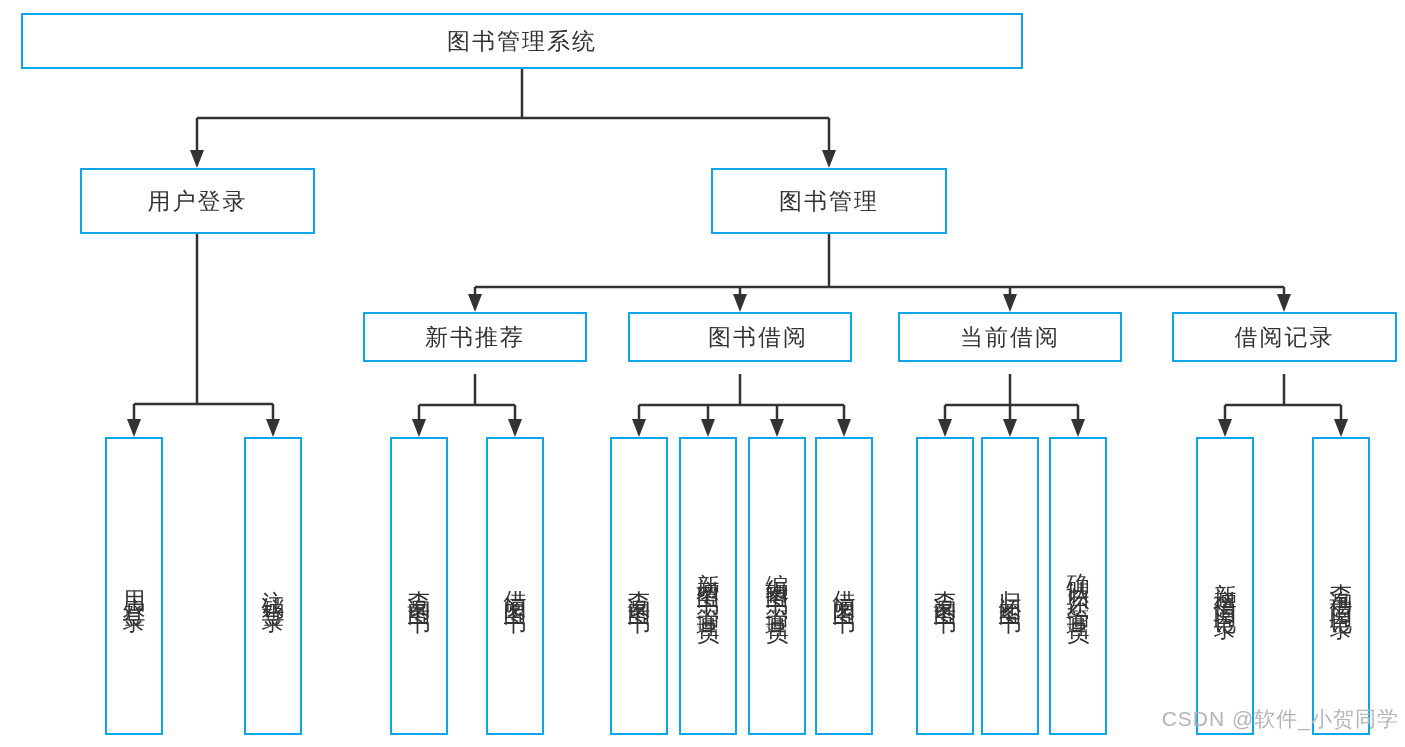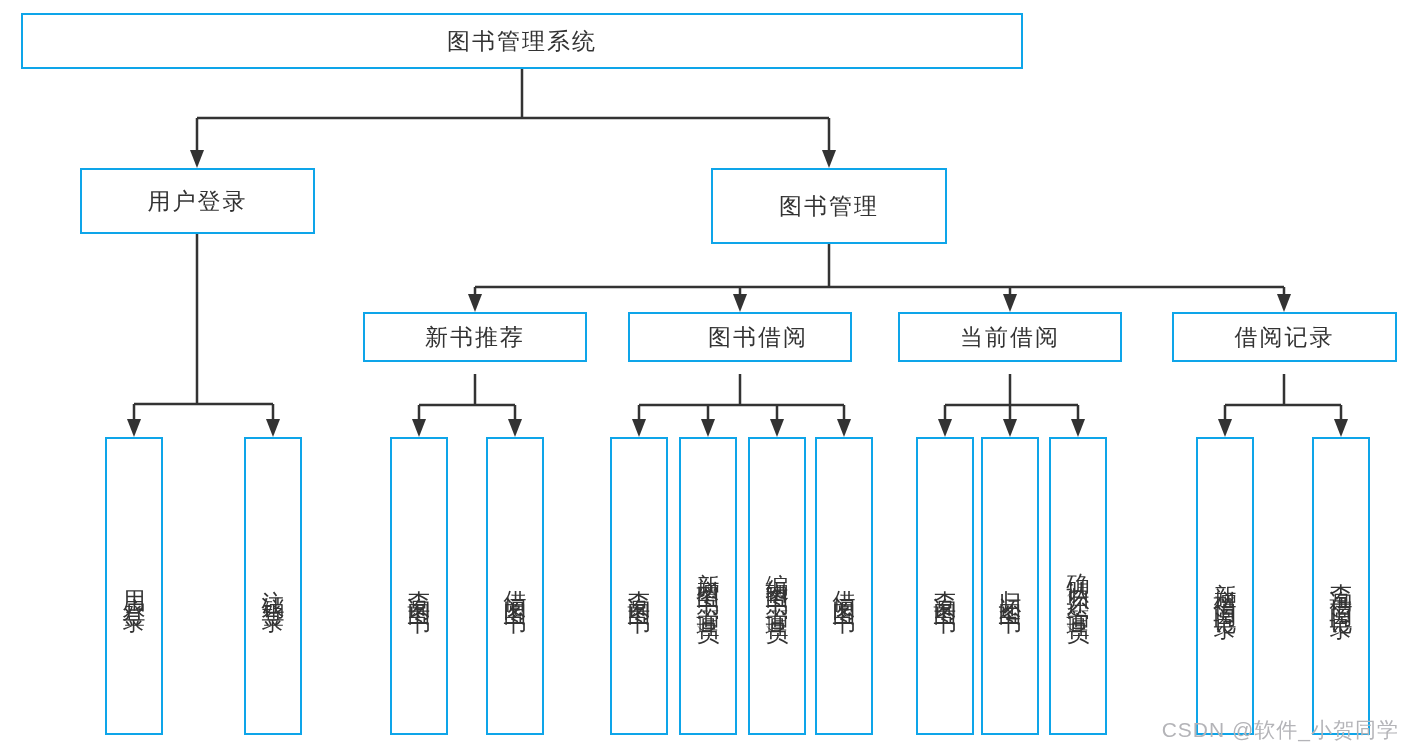--- a/index.html
+++ b/index.html
@@ -12,31 +12,31 @@
     position:absolute;box-sizing:border-box;border:2px solid #0ea5e9;background:#ffffff;
     display:flex;align-items:center;justify-content:center;
   }
   .hlabel{font-size:23px;letter-spacing:2px;color:#333333;white-space:nowrap;}
   .vlabel{
     writing-mode:vertical-rl;text-orientation:mixed;
     font-size:23px;letter-spacing:7px;color:#333333;line-height:1;white-space:nowrap;
   }
   .root{left:21px;top:13px;width:1002px;height:56px;}
   .lvl2a{left:80px;top:168px;width:235px;height:66px;}
-  .lvl2b{left:711px;top:168px;width:236px;height:76px;}
+  .lvl2b{left:711px;top:168px;width:236px;height:66px;}
   .lvl3{top:312px;width:224px;height:50px;}
   .l3a{left:363px;} .l3b{left:628px;padding-left:36px;} .l3c{left:898px;} .l3d{left:1172px;width:225px;}
   .leaf{top:437px;width:58px;height:298px;}
   .a1{left:105px;} .a2{left:244px;}
   .b1{left:390px;} .b2{left:486px;}
   .c1{left:610px;} .c2{left:679px;} .c3{left:748px;} .c4{left:815px;}
   .d1{left:916px;} .d2{left:981px;} .d3{left:1049px;}
   .e1{left:1196px;} .e2{left:1312px;}
   .watermark{
-    position:absolute;right:6px;bottom:3px;font-size:21px;letter-spacing:1px;
+    position:absolute;right:6px;bottom:14px;font-size:21px;letter-spacing:1px;
     color:#b4b4b8;z-index:5;white-space:nowrap;
   }
 </style>
 </head>
 <body>
 
 <div id="canvas">
 
   <svg id="wires" viewBox="0 0 1405 747" xmlns="http://www.w3.org/2000/svg" aria-hidden="true">
     <g stroke="#333333" stroke-width="2.5" fill="none">

